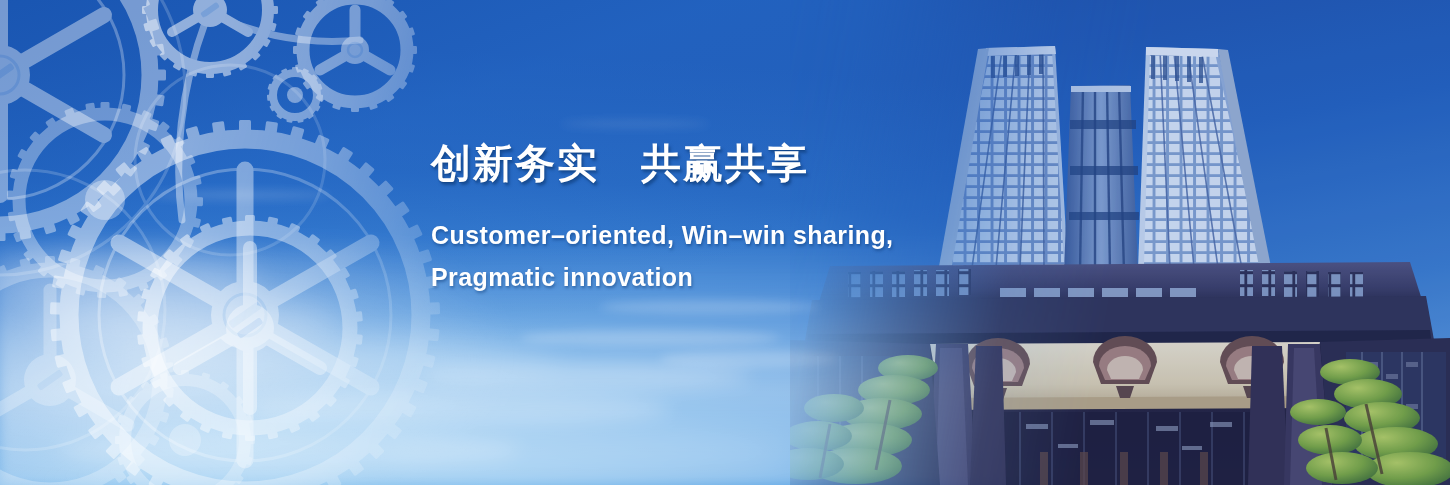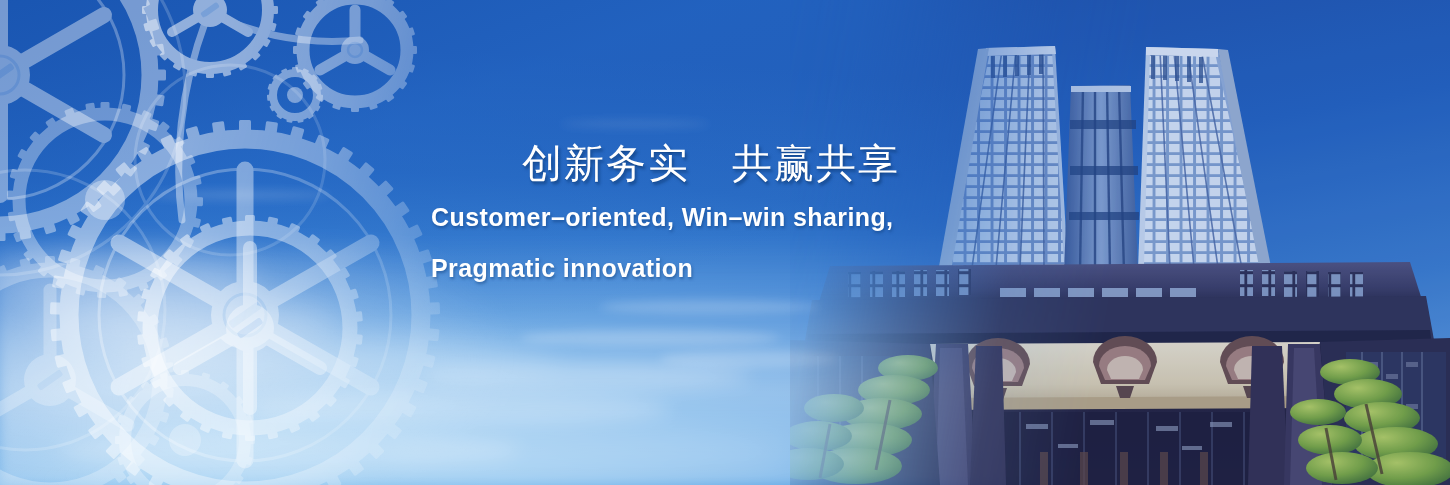--- a/index.html
+++ b/index.html
@@ -62,29 +62,28 @@
 
   
   .copy{
     position:absolute;left:431px;top:137px;width:560px;
     z-index:20;
   }
   .h-cn{
     color:#ffffff;
     font-size:40px;
     line-height:52px;
-    font-weight:400;
+    font-weight:700;
     letter-spacing:2px;
     white-space:pre;
     text-shadow:2px 3px 3px rgba(10,52,110,.55), 0 1px 1px rgba(12,60,120,.45);
-    text-align:center;
   }
   .h-cn.l2{letter-spacing:4px;}
   .sub{
-    margin-top:7px;
+    margin-top:25px;
     color:#ffffff;
     font-size:25px;
     line-height:42px;
     font-weight:600;
     letter-spacing:.4px;
     text-shadow:1px 2px 3px rgba(14,58,116,.50);
   }
 </style>
 </head>
 <body>
@@ -785,16 +784,16 @@
         </g>
       </g>
 
       <rect width="660" height="485" fill="#2a55b0" opacity=".14"></rect>
     </svg>
   </div>
 
   <div class="copy">
     <div class="h-cn">创新务实　共赢共享</div>
     <div class="sub">Customer–oriented, Win–win sharing,</div>
-    <div class="sub" style="margin-top:9px;">Pragmatic innovation</div>
+    <div class="sub" style="margin-top:0;">Pragmatic innovation</div>
   </div>
 
 </div>
 
 </body></html>

